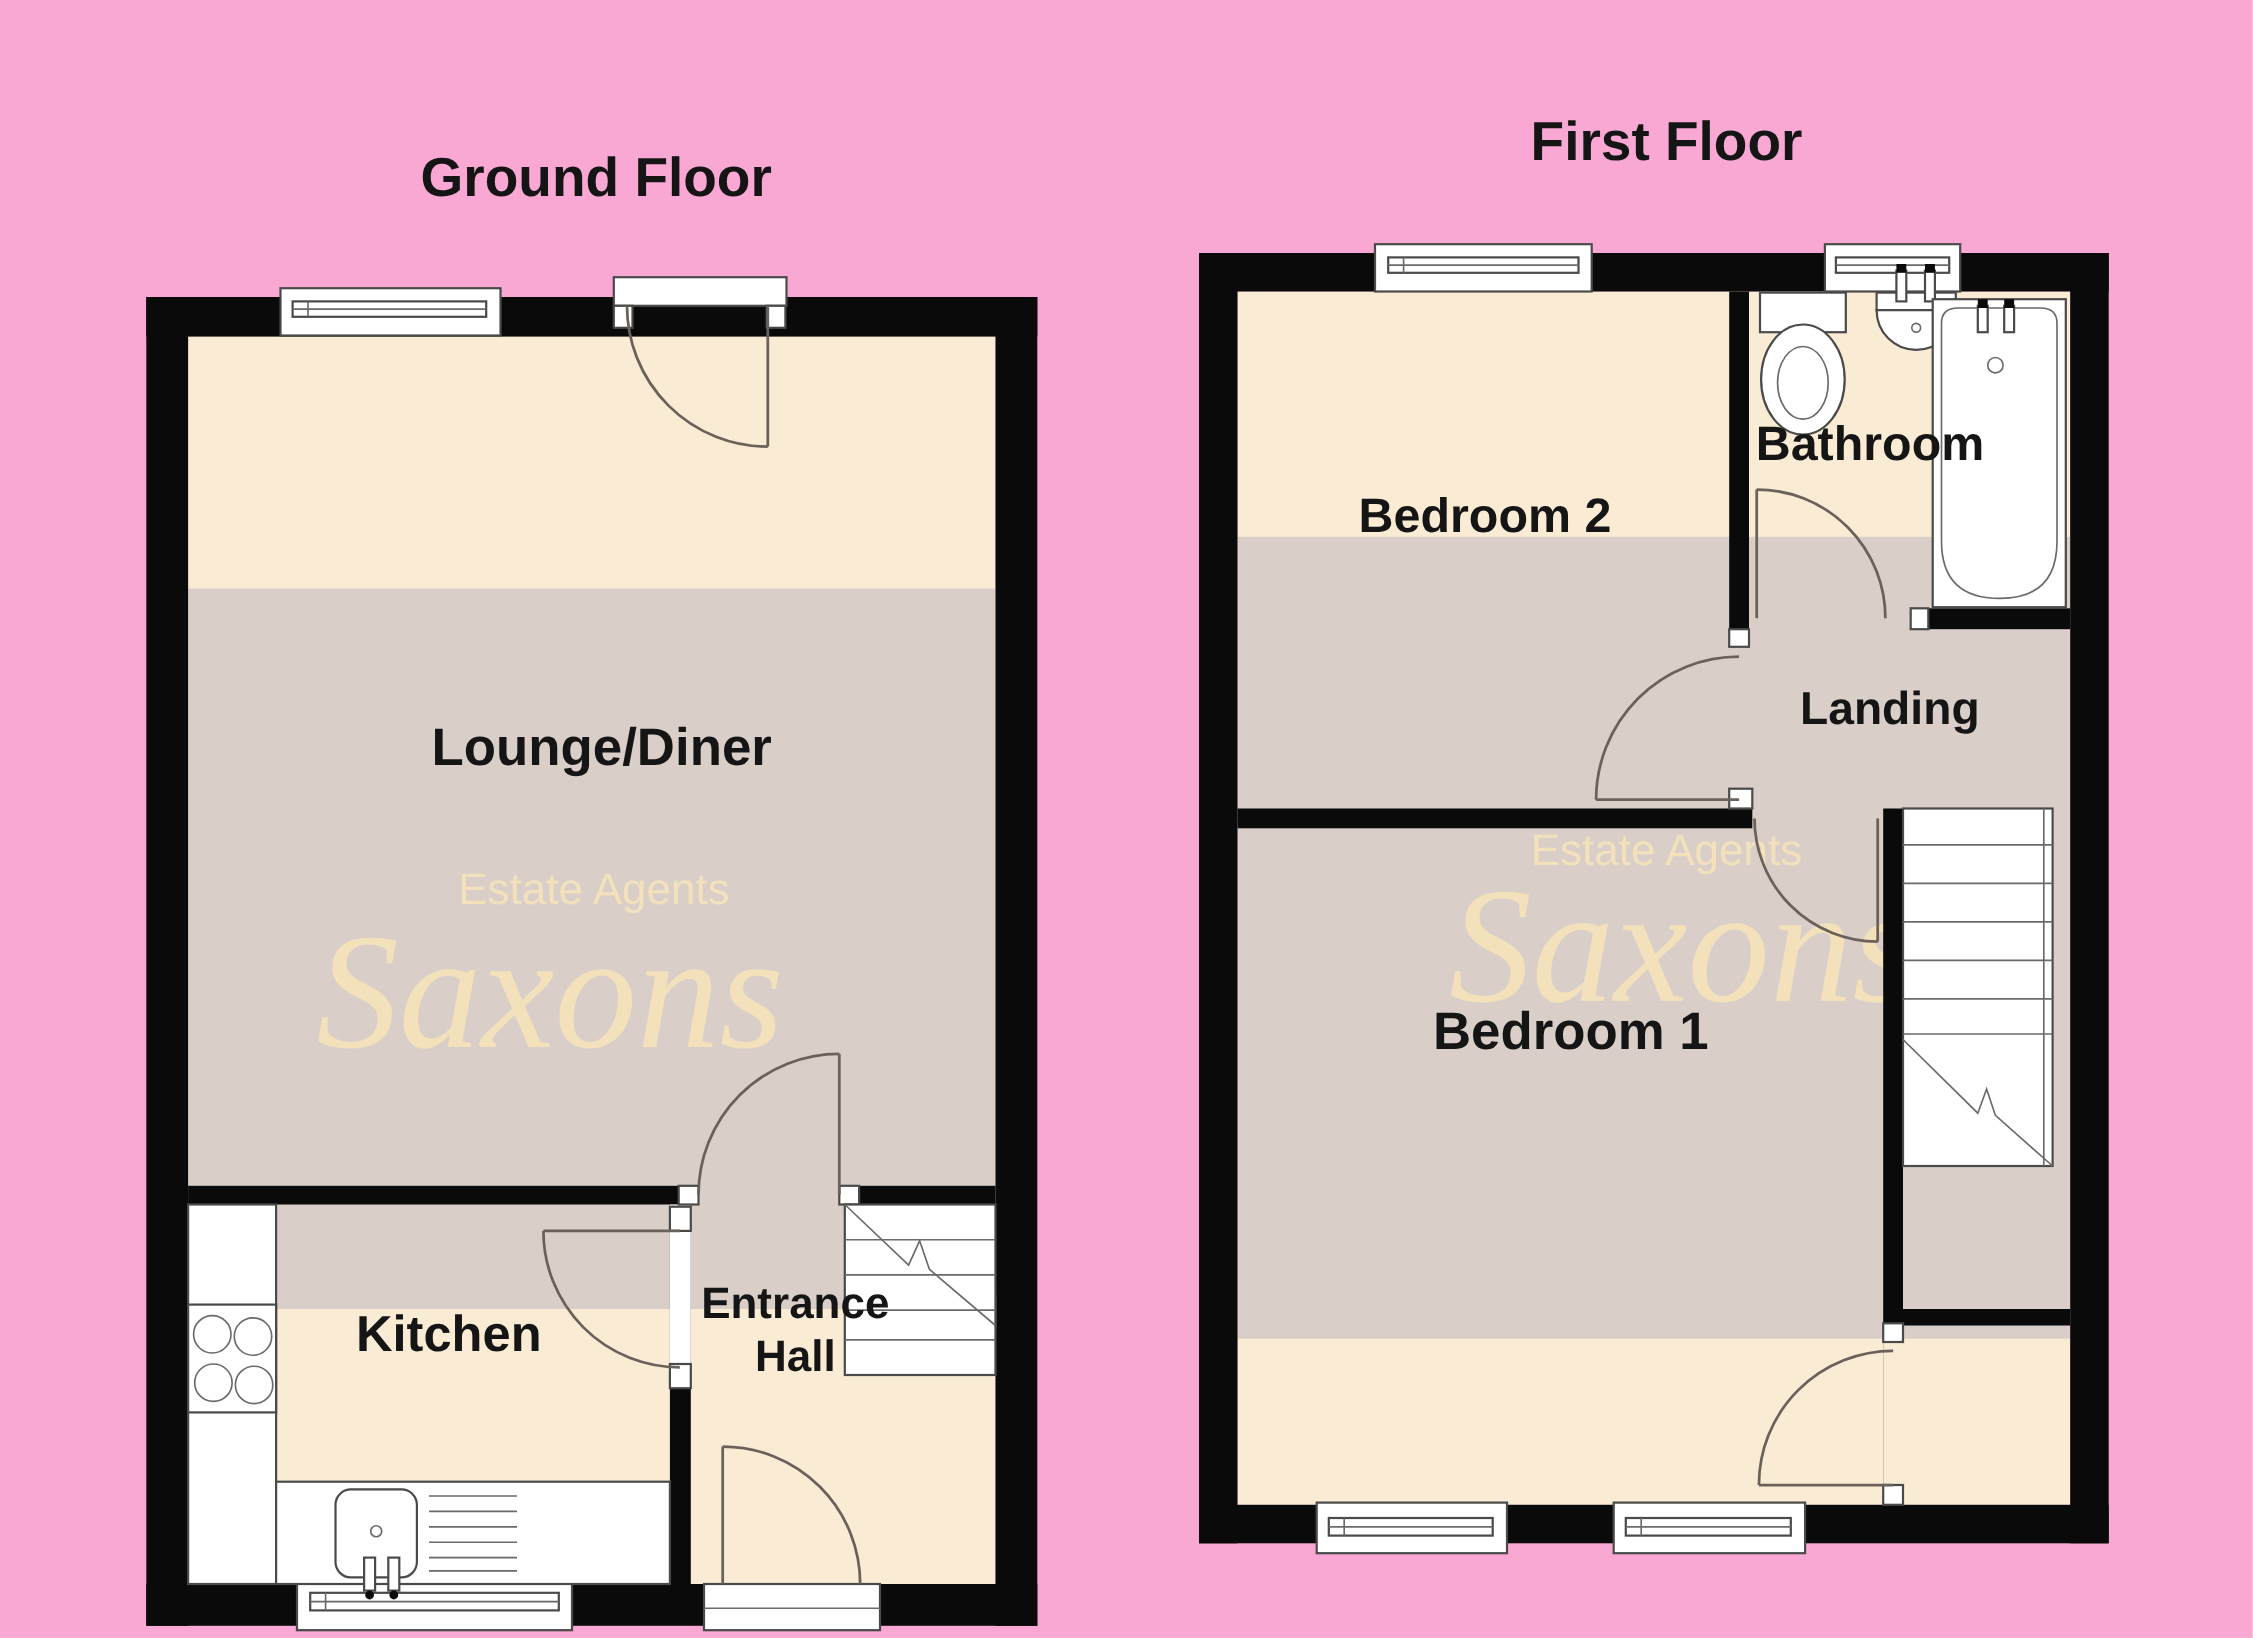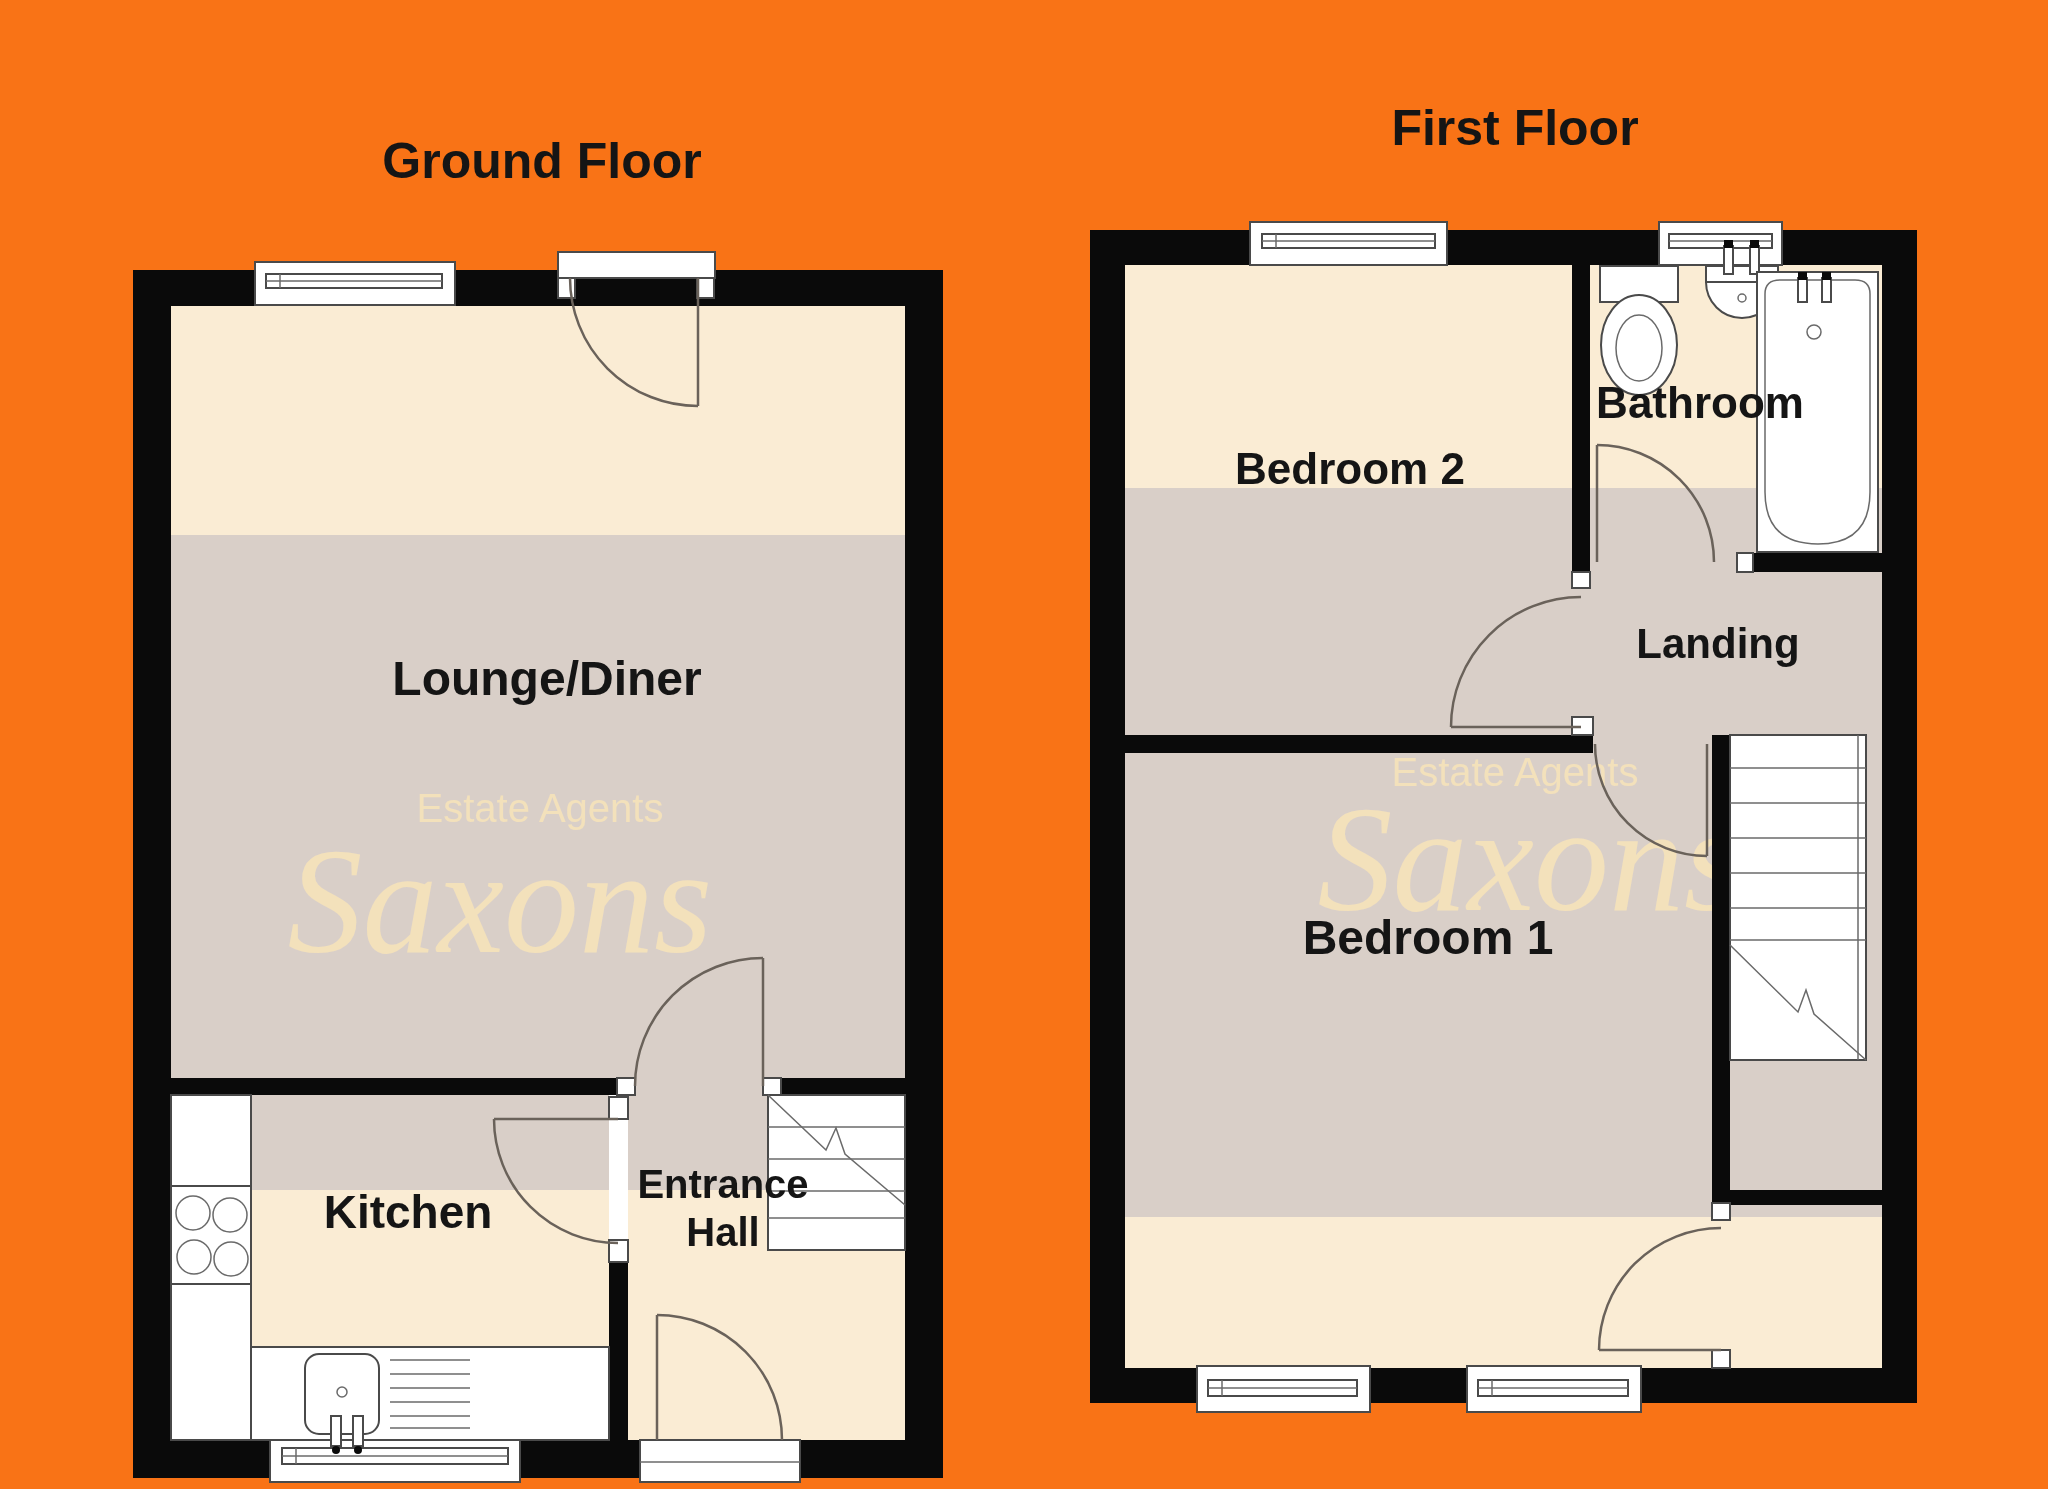--- a/index.html
+++ b/index.html
@@ -1,16 +1,16 @@
 <!DOCTYPE html>
 <html><head>
 <meta charset="utf-8">
 <style>
   html,body{margin:0;padding:0;background:#ffffff;}
-  .canvas{position:relative;width:2048px;height:1489px;background:#f97316;overflow:hidden;}
+  .canvas{position:relative;width:2048px;height:1489px;background:#f9a8d4;overflow:hidden;}
   svg{position:absolute;left:0;top:0;}
   .wall{fill:#0a0a0a;}
   .cream{fill:#FAECD4;}
   .shade{fill:#D9CFC8;}
   .wht{fill:#ffffff;stroke:#4a4a4a;stroke-width:2;}
   .whtNS{fill:#ffffff;}
   .thin{stroke:#6a6a6a;stroke-width:1.5;fill:none;}
   .door{stroke:#6a625a;stroke-width:2.5;fill:none;}
   .blk{fill:#0a0a0a;}
   .lbl{font-family:"Liberation Sans",sans-serif;font-weight:bold;fill:#151515;text-anchor:middle;}

